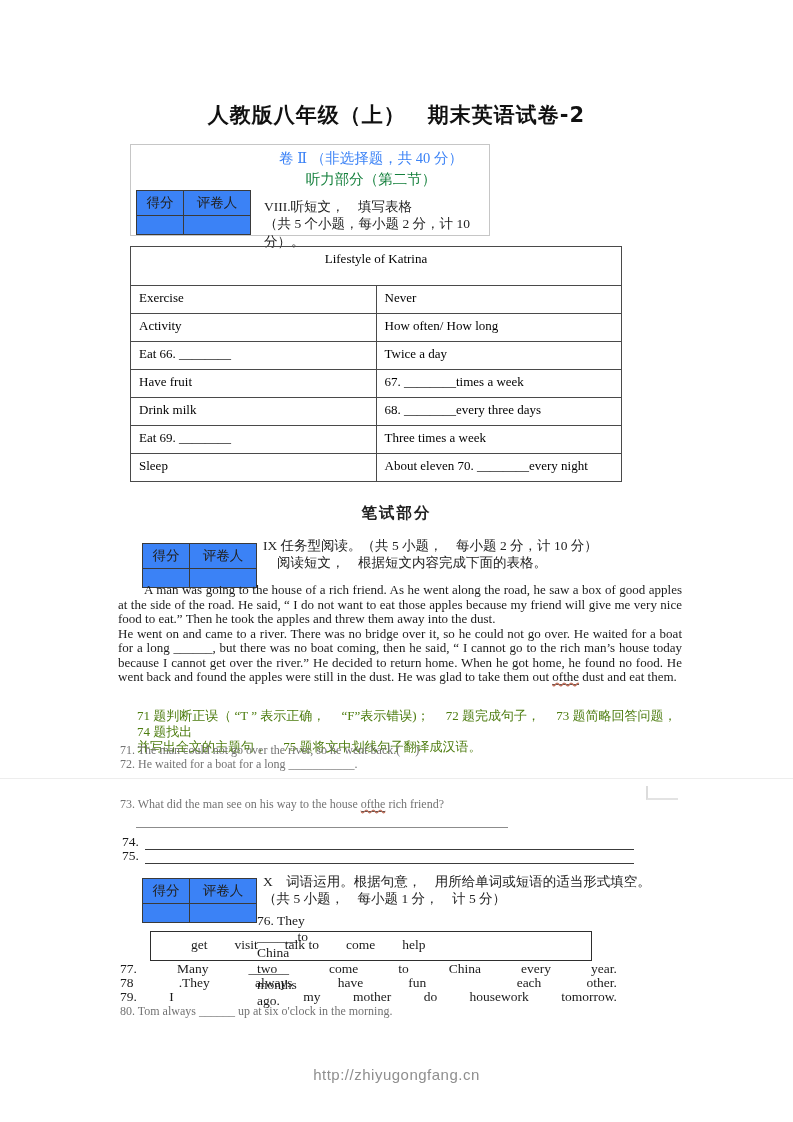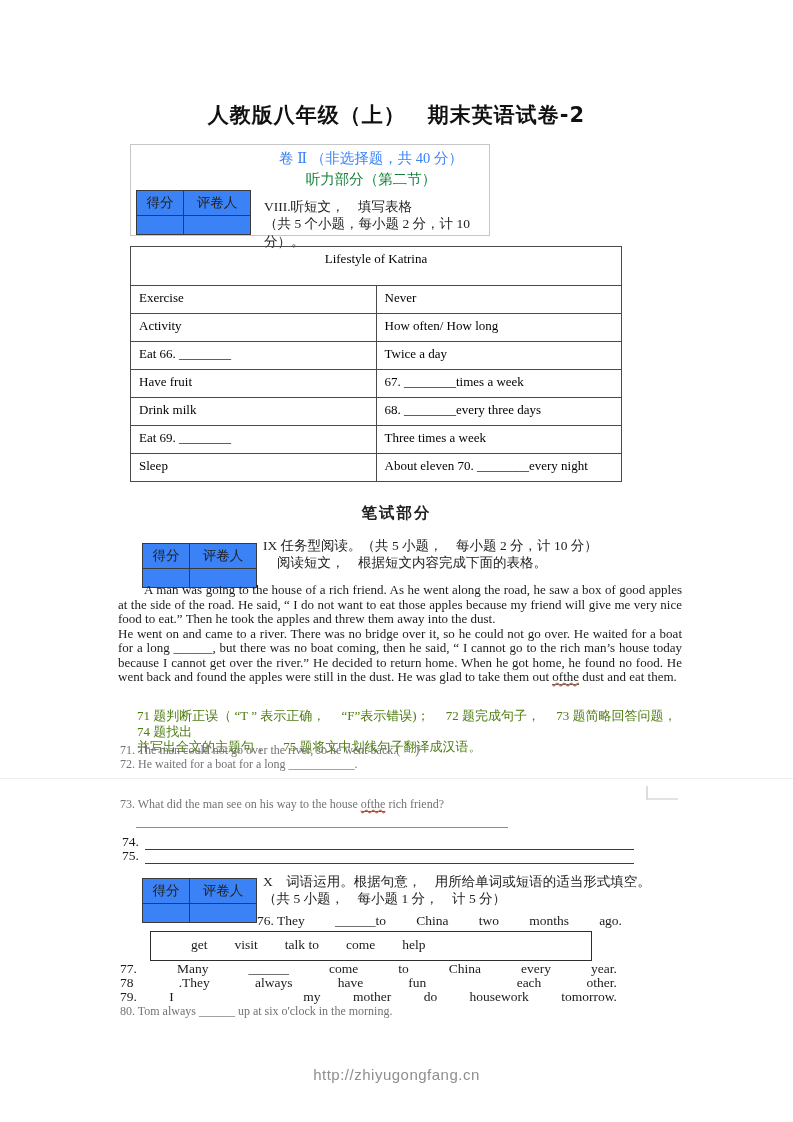--- a/index.html
+++ b/index.html
@@ -188,21 +188,21 @@
   </tr>
   <tr>
     <td class="sc1"></td>
     <td class="sc2"></td>
   </tr>
 </tbody>
   </table>
 <div class="abs cn-line" style="left:263px; top:873px;">X　词语运用。根据句意，　用所给单词或短语的适当形式填空。</div>
 <div class="abs cn-line" style="left:263px; top:890px;">（共 5 小题，　每小题 1 分，　计 5 分）</div>
 
-<div class="abs jrow" style="left:257px; top:913px; width:365px;">
+<div class="abs jrow" style="left:257px; top:913px; width:365px;flex-direction:column;">
   <span>76. They</span>
   <span>______to</span>
   <span>China</span>
   <span>two</span>
   <span>months</span>
   <span>ago.</span>
 </div>
 
 <div class="abs word-bank">
   <div class="word-bank-inner">

